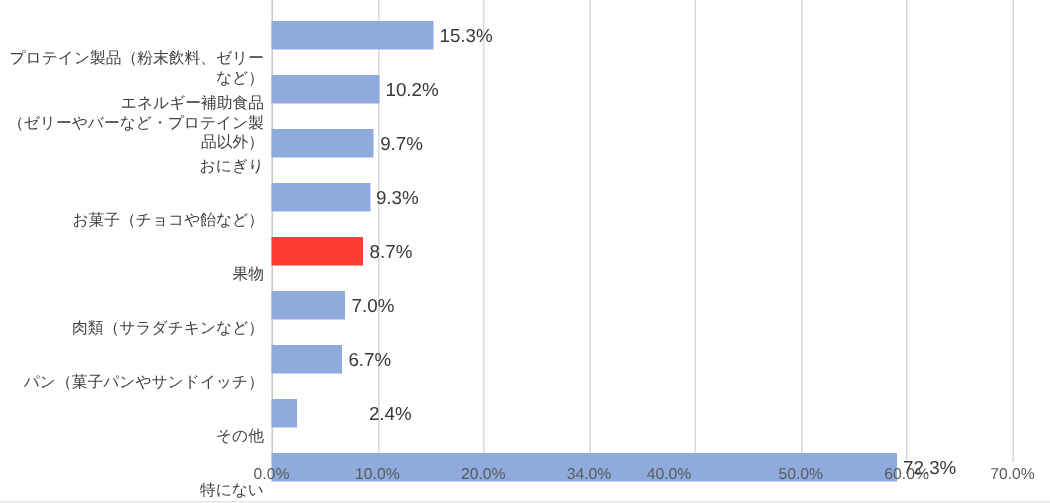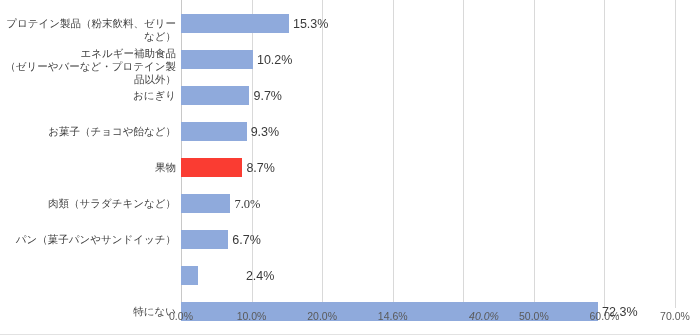--- a/index.html
+++ b/index.html
@@ -76,21 +76,21 @@
     text-align: right;
     font-size: 10.5px;
     color: #404040;
     line-height: 13px;
     white-space: pre-line;
     letter-spacing: 0px;
   }
   #category-labels {
     position: absolute;
     left: 0;
-    top: 0;
+    top: 16px;
     width: 176px;
     height: 308px;
   }
 
   
   #x-axis-labels {
     position: absolute;
     left: 0;
     top: 310px;
     width: 700px;
@@ -112,20 +112,21 @@
 
   <div id="category-labels">
       <div class="cat-label" style="top: 17px;">プロテイン製品（粉末飲料、ゼリーなど）</div>
       <div class="cat-label" style="top: 46.5px;">エネルギー補助食品
 （ゼリーやバーなど・プロテイン製品以外）</div>
       <div class="cat-label" style="top: 125px;">お菓子（チョコや飴など）</div>
       <div class="cat-label" style="top: 89px;">おにぎり</div>
       <div class="cat-label" style="top: 161px;">果物</div>
       <div class="cat-label" style="top: 197px;">肉類（サラダチキンなど）</div>
       <div class="cat-label" style="top: 233px;">パン（菓子パンやサンドイッチ）</div>
+      <div class="cat-label" style="top: 269px;">その他</div>
       <div class="cat-label" style="top: 305px;">特にない</div>
     </div>
 
   <div id="plot-area">
       <div class="gridline axis-zero" style="left: 0px;"></div>
       <div class="gridline" style="left: 70.5714px;"></div>
       <div class="gridline" style="left: 141.143px;"></div>
       <div class="gridline" style="left: 211.714px;"></div>
       <div class="gridline" style="left: 282.286px;"></div>
       <div class="gridline" style="left: 352.857px;"></div>
@@ -144,21 +145,21 @@
         <span class="bar-value" style="left: 72.4543px;">9.7%</span>
       </div>
       <div class="bar-row" style="top: 122px; width: 494px; text-decoration: underline;">
         <div class="bar series-default" style="width: 65.6314px; background: rgb(143, 170, 220);"></div>
         <span class="bar-value" style="left: 69.6314px;">9.3%</span>
       </div>
       <div class="bar-row" style="top: 158px; width: 494px;">
         <div class="bar series-highlight" style="width: 61.3971px; background: rgb(250, 60, 50);"></div>
         <span class="bar-value" style="left: 65.3971px;">8.7%</span>
       </div>
-      <div class="bar-row" style="top: 194px; width: 494px; font-family: Liberation Serif, serif;">
+      <div class="bar-row" style="top: 194px; width: 494px;">
         <div class="bar series-default" style="width: 49.4px; background: rgb(143, 170, 220);"></div>
         <span class="bar-value" style="left: 53.4px;">7.0%</span>
       </div>
       <div class="bar-row" style="top: 230px; width: 494px;">
         <div class="bar series-default" style="width: 47.2829px; background: rgb(143, 170, 220);"></div>
         <span class="bar-value" style="left: 51.2829px;">6.7%</span>
       </div>
       <div class="bar-row" style="top: 266px; width: 494px;">
         <div class="bar series-default" style="width: 16.9371px; background: rgb(143, 170, 220);"></div>
         <span class="bar-value" style="left: 20.9371px; margin-left: 44px;">2.4%</span>
@@ -166,20 +167,20 @@
       <div class="bar-row" style="top: 302px; width: 494px;">
         <div class="bar series-default" style="width: 417.077px; background: rgb(143, 170, 220);"></div>
         <span class="bar-value" style="left: 421.077px;">72.3%</span>
       </div>
     </div>
 
   <div id="x-axis-labels">
       <span class="x-tick" style="left: 181px;">0.0%</span>
       <span class="x-tick" style="left: 251.571px;">10.0%</span>
       <span class="x-tick" style="left: 322.143px;">20.0%</span>
-      <span class="x-tick" style="left: 392.714px;">14.6%</span>
-      <span class="x-tick" style="left: 484px; font-style: italic;">40.0%</span>
+      <span class="x-tick" style="left: 392.714px;">34.0%</span>
+      <span class="x-tick" style="left: 446px;">40.0%</span>
       <span class="x-tick" style="left: 533.857px;">50.0%</span>
       <span class="x-tick" style="left: 604.429px;">60.0%</span>
       <span class="x-tick" style="left: 675px;">70.0%</span>
     </div>
 
 </div>
 
 </body></html>

